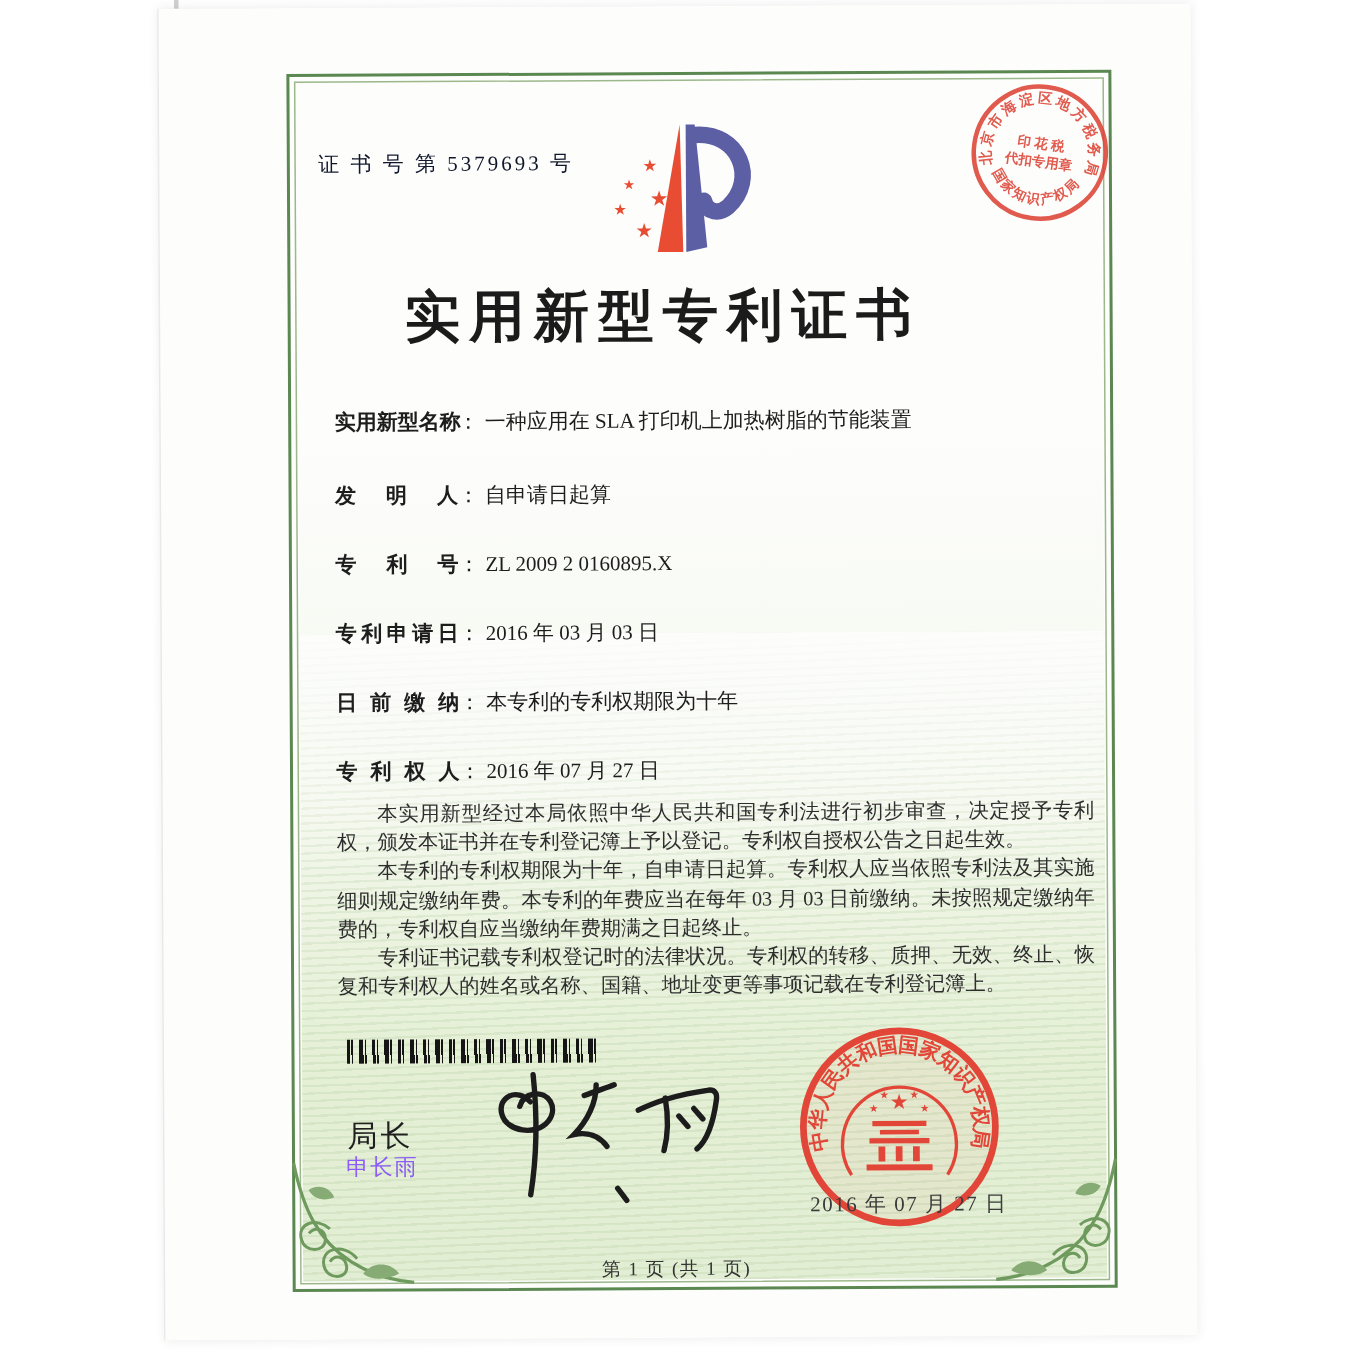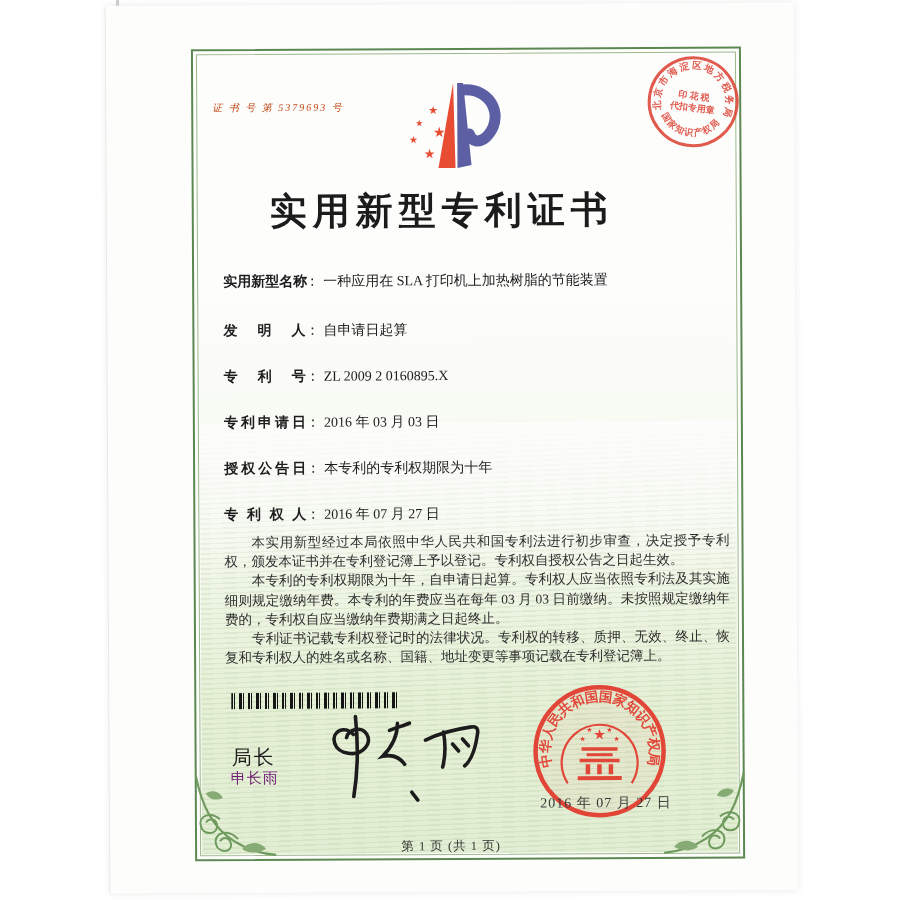--- a/index.html
+++ b/index.html
@@ -25,21 +25,21 @@
   .frame-bg{
     position:absolute;inset:5px;
     background:linear-gradient(180deg,rgba(233,242,220,0) 30%,rgba(233,242,220,.45) 58%,rgba(224,237,206,.85) 82%,#e2eed3 100%);
   }
   .frame-lines{
     position:absolute;left:5px;right:5px;top:46%;bottom:5px;
     background:repeating-linear-gradient(178deg,rgba(125,165,105,.13) 0 1.5px,rgba(255,255,255,0) 1.5px 5px);
   }
   .frame-lines-fade{position:absolute;left:5px;right:5px;top:46%;height:160px;
     background:linear-gradient(180deg,rgba(253,253,252,.95),rgba(253,253,252,0));}
-  .cert-no{position:absolute;left:106px;top:96px;font-size:10px;letter-spacing:2px;color:#c2410c;font-style:italic;}
+  .cert-no{position:absolute;left:106px;top:96px;font-size:14px;letter-spacing:2px;color:#0f172a;}
   .logo{position:absolute;left:287px;top:76px;}
   .tax-stamp{position:absolute;left:538px;top:50px;opacity:.88;}
   .title{
     position:absolute;left:85px;top:182px;width:500px;text-align:center;
     font-size:37px;font-weight:700;letter-spacing:6px;color:#1b1b1b;
   }
   .row{position:absolute;left:116px;font-size:14px;color:#1d1d1d;white-space:nowrap;}
   .row .lbl{display:inline-block;width:82px;text-align:justify;text-align-last:justify;font-weight:bold;}
   .row .colon{display:inline-block;margin:0 4px 0 0;}
   .body-text{
@@ -51,21 +51,21 @@
     position:absolute;left:122px;top:688px;width:166px;height:16px;
     background:repeating-linear-gradient(90deg,
       #151515 0 2px,transparent 2px 3px,
       #151515 3px 4px,transparent 4px 8px,
       #151515 8px 11px,transparent 11px 12px,
       #151515 12px 13px,transparent 13px 17px);
   }
   .director-title{position:absolute;left:122px;top:739px;font-family:"Liberation Sans","DejaVu Sans",sans-serif;
     font-size:20px;letter-spacing:2px;color:#1f1f1f;}
   .director-name{position:absolute;left:121px;top:764px;font-family:"Liberation Sans","DejaVu Sans",sans-serif;
-    font-size:15px;letter-spacing:1px;color:#701a75;}
+    font-size:15px;letter-spacing:1px;color:#8b5cf6;}
   .signature{position:absolute;left:210px;top:700px;}
   .seal{position:absolute;left:418px;top:676px;opacity:.93;}
   .seal-date{position:absolute;left:428px;top:791px;width:136px;text-align:center;
     font-size:14px;letter-spacing:1px;color:#3a3a3a;}
   .footer{position:absolute;left:85px;top:834px;width:512px;text-align:center;
     font-size:12.5px;letter-spacing:1px;color:#333;}
   .ornament{position:absolute;}
   .ornament.left{left:80px;top:764px;}
   .ornament.right{left:552px;top:764px;transform:scaleX(-1);}
 </style>
@@ -120,21 +120,21 @@
   <div class="row" style="top:317px">
     <span class="lbl">发明人</span><span class="colon">：</span><span>自申请日起算</span>
   </div>
   <div class="row" style="top:363px">
     <span class="lbl">专利号</span><span class="colon">：</span><span>ZL 2009 2 0160895.X</span>
   </div>
   <div class="row" style="top:409px">
     <span class="lbl">专利申请日</span><span class="colon">：</span><span>2016 年 03 月 03 日</span>
   </div>
   <div class="row" style="top:455px">
-    <span class="lbl">授权公告日</span><span class="colon">：</span><span>本专利的专利权期限为十年</span>
+    <span class="lbl">日前缴纳</span><span class="colon">：</span><span>本专利的专利权期限为十年</span>
   </div>
   <div class="row" style="top:501px">
     <span class="lbl">专利权人</span><span class="colon">：</span><span>2016 年 07 月 27 日</span>
   </div>
 
   <div class="body-text">
     <p>本实用新型经过本局依照中华人民共和国专利法进行初步审查，决定授予专利权，颁发本证书并在专利登记簿上予以登记。专利权自授权公告之日起生效。</p>
     <p>本专利的专利权期限为十年，自申请日起算。专利权人应当依照专利法及其实施细则规定缴纳年费。本专利的年费应当在每年 03 月 03 日前缴纳。未按照规定缴纳年费的，专利权自应当缴纳年费期满之日起终止。</p>
     <p>专利证书记载专利权登记时的法律状况。专利权的转移、质押、无效、终止、恢复和专利权人的姓名或名称、国籍、地址变更等事项记载在专利登记簿上。</p>
   </div>

